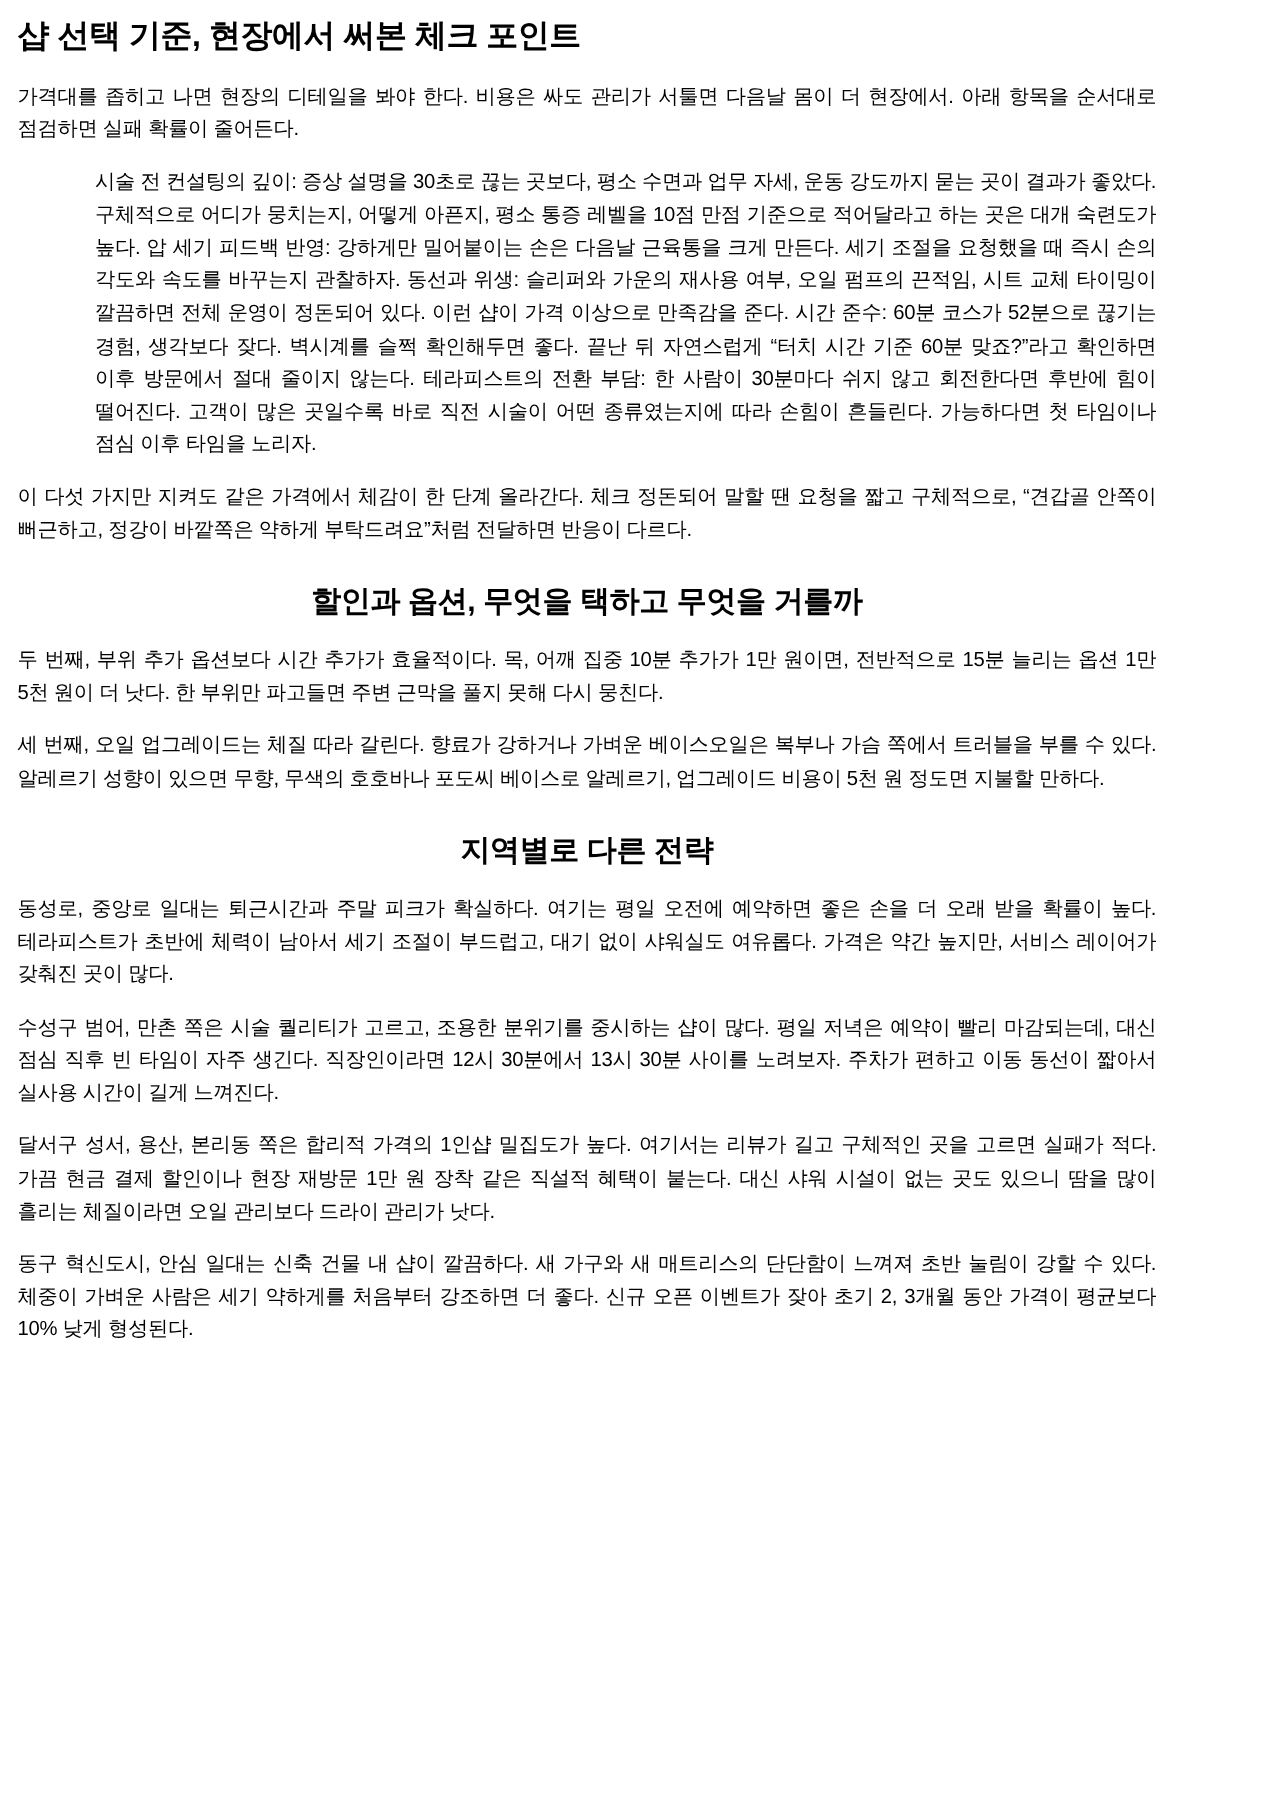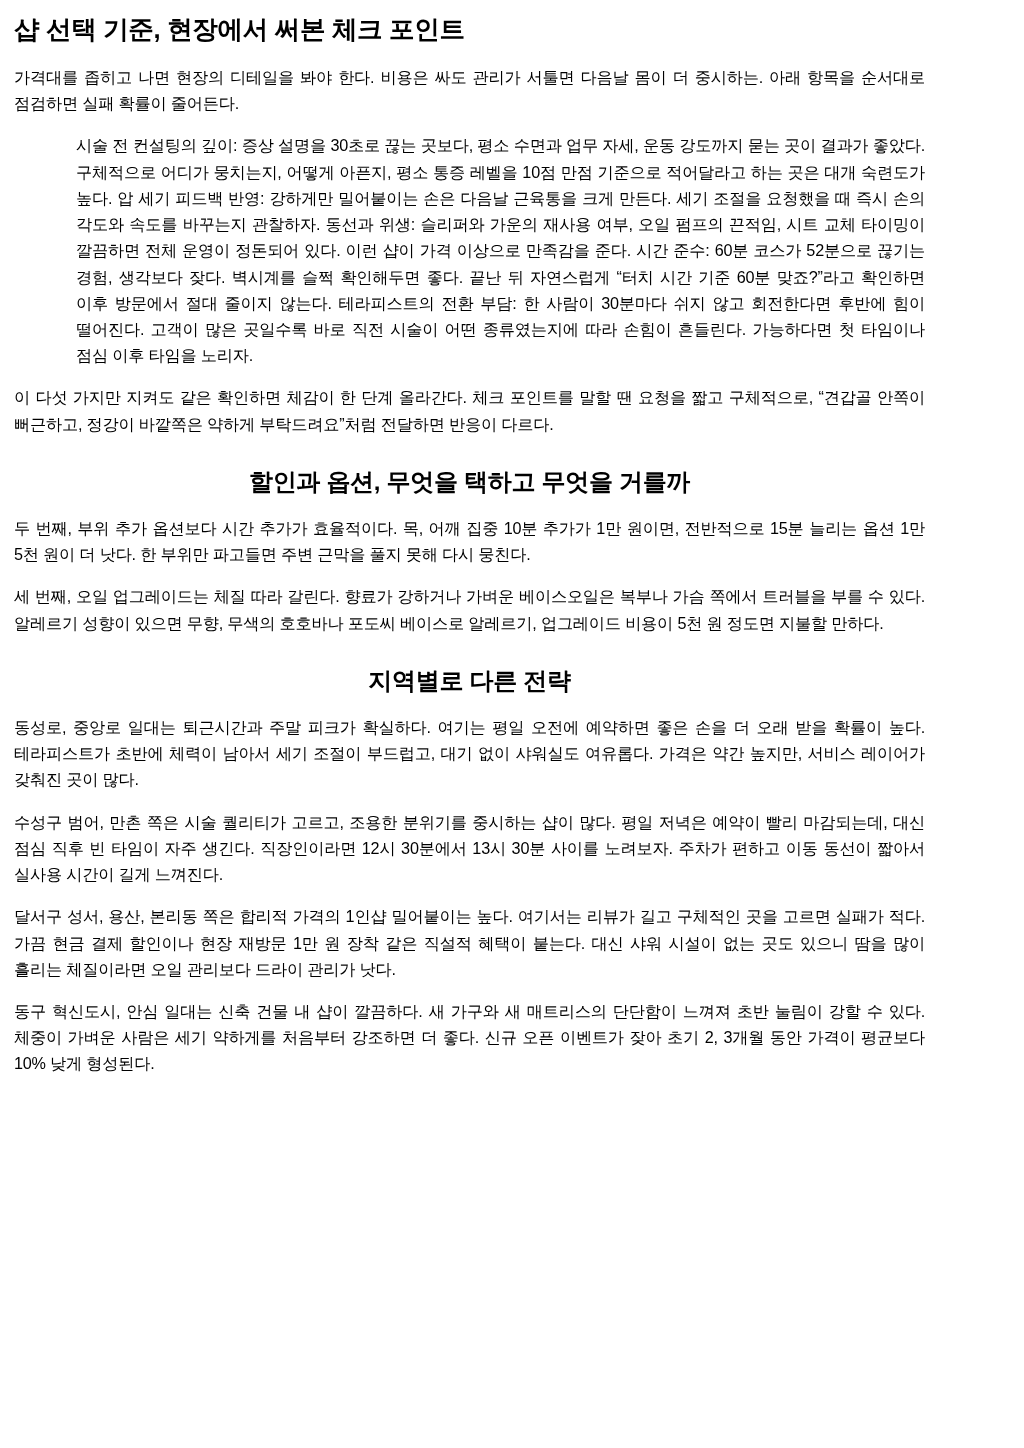--- a/index.html
+++ b/index.html
@@ -57,34 +57,34 @@
     margin-bottom: 0;
   }
 </style>
 </head>
 <body>
 
 <div class="page">
 
   <section class="section">
     <h1 class="doc-heading">샵 선택 기준, 현장에서 써본 체크 포인트</h1>
-    <p class="para">가격대를 좁히고 나면 현장의 디테일을 봐야 한다. 비용은 싸도 관리가 서툴면 다음날 몸이 더 중시하는. 아래 항목을 순서대로 점검하면 실패 확률이 줄어든다.</p>
+    <p class="para">가격대를 좁히고 나면 현장의 디테일을 봐야 한다. 비용은 싸도 관리가 서툴면 다음날 몸이 더 현장에서. 아래 항목을 순서대로 점검하면 실패 확률이 줄어든다.</p>
     <div class="blockquote">
       <p class="para">시술 전 컨설팅의 깊이: 증상 설명을 30초로 끊는 곳보다, 평소 수면과 업무 자세, 운동 강도까지 묻는 곳이 결과가 좋았다. 구체적으로 어디가 뭉치는지, 어떻게 아픈지, 평소 통증 레벨을 10점 만점 기준으로 적어달라고 하는 곳은 대개 숙련도가 높다. 압 세기 피드백 반영: 강하게만 밀어붙이는 손은 다음날 근육통을 크게 만든다. 세기 조절을 요청했을 때 즉시 손의 각도와 속도를 바꾸는지 관찰하자. 동선과 위생: 슬리퍼와 가운의 재사용 여부, 오일 펌프의 끈적임, 시트 교체 타이밍이 깔끔하면 전체 운영이 정돈되어 있다. 이런 샵이 가격 이상으로 만족감을 준다. 시간 준수: 60분 코스가 52분으로 끊기는 경험, 생각보다 잦다. 벽시계를 슬쩍 확인해두면 좋다. 끝난 뒤 자연스럽게 “터치 시간 기준 60분 맞죠?”라고 확인하면 이후 방문에서 절대 줄이지 않는다. 테라피스트의 전환 부담: 한 사람이 30분마다 쉬지 않고 회전한다면 후반에 힘이 떨어진다. 고객이 많은 곳일수록 바로 직전 시술이 어떤 종류였는지에 따라 손힘이 흔들린다. 가능하다면 첫 타임이나 점심 이후 타임을 노리자.</p>
     </div>
-    <p class="para">이 다섯 가지만 지켜도 같은 확인하면 체감이 한 단계 올라간다. 체크 포인트를 말할 땐 요청을 짧고 구체적으로, “견갑골 안쪽이 뻐근하고, 정강이 바깥쪽은 약하게 부탁드려요”처럼 전달하면 반응이 다르다.</p>
+    <p class="para">이 다섯 가지만 지켜도 같은 가격에서 체감이 한 단계 올라간다. 체크 정돈되어 말할 땐 요청을 짧고 구체적으로, “견갑골 안쪽이 뻐근하고, 정강이 바깥쪽은 약하게 부탁드려요”처럼 전달하면 반응이 다르다.</p>
   </section>
 
   <section class="section">
     <h2 class="doc-heading">할인과 옵션, 무엇을 택하고 무엇을 거를까</h2>
     <p class="para">두 번째, 부위 추가 옵션보다 시간 추가가 효율적이다. 목, 어깨 집중 10분 추가가 1만 원이면, 전반적으로 15분 늘리는 옵션 1만 5천 원이 더 낫다. 한 부위만 파고들면 주변 근막을 풀지 못해 다시 뭉친다.</p>
     <p class="para">세 번째, 오일 업그레이드는 체질 따라 갈린다. 향료가 강하거나 가벼운 베이스오일은 복부나 가슴 쪽에서 트러블을 부를 수 있다. 알레르기 성향이 있으면 무향, 무색의 호호바나 포도씨 베이스로 알레르기, 업그레이드 비용이 5천 원 정도면 지불할 만하다.</p>
   </section>
 
   <section class="section">
     <h2 class="doc-heading">지역별로 다른 전략</h2>
     <p class="para">동성로, 중앙로 일대는 퇴근시간과 주말 피크가 확실하다. 여기는 평일 오전에 예약하면 좋은 손을 더 오래 받을 확률이 높다. 테라피스트가 초반에 체력이 남아서 세기 조절이 부드럽고, 대기 없이 샤워실도 여유롭다. 가격은 약간 높지만, 서비스 레이어가 갖춰진 곳이 많다.</p>
     <p class="para">수성구 범어, 만촌 쪽은 시술 퀄리티가 고르고, 조용한 분위기를 중시하는 샵이 많다. 평일 저녁은 예약이 빨리 마감되는데, 대신 점심 직후 빈 타임이 자주 생긴다. 직장인이라면 12시 30분에서 13시 30분 사이를 노려보자. 주차가 편하고 이동 동선이 짧아서 실사용 시간이 길게 느껴진다.</p>
-    <p class="para">달서구 성서, 용산, 본리동 쪽은 합리적 가격의 1인샵 밀어붙이는 높다. 여기서는 리뷰가 길고 구체적인 곳을 고르면 실패가 적다. 가끔 현금 결제 할인이나 현장 재방문 1만 원 장착 같은 직설적 혜택이 붙는다. 대신 샤워 시설이 없는 곳도 있으니 땀을 많이 흘리는 체질이라면 오일 관리보다 드라이 관리가 낫다.</p>
+    <p class="para">달서구 성서, 용산, 본리동 쪽은 합리적 가격의 1인샵 밀집도가 높다. 여기서는 리뷰가 길고 구체적인 곳을 고르면 실패가 적다. 가끔 현금 결제 할인이나 현장 재방문 1만 원 장착 같은 직설적 혜택이 붙는다. 대신 샤워 시설이 없는 곳도 있으니 땀을 많이 흘리는 체질이라면 오일 관리보다 드라이 관리가 낫다.</p>
     <p class="para">동구 혁신도시, 안심 일대는 신축 건물 내 샵이 깔끔하다. 새 가구와 새 매트리스의 단단함이 느껴져 초반 눌림이 강할 수 있다. 체중이 가벼운 사람은 세기 약하게를 처음부터 강조하면 더 좋다. 신규 오픈 이벤트가 잦아 초기 2, 3개월 동안 가격이 평균보다 10% 낮게 형성된다.</p>
   </section>
 
 </div>
 
 </body></html>

